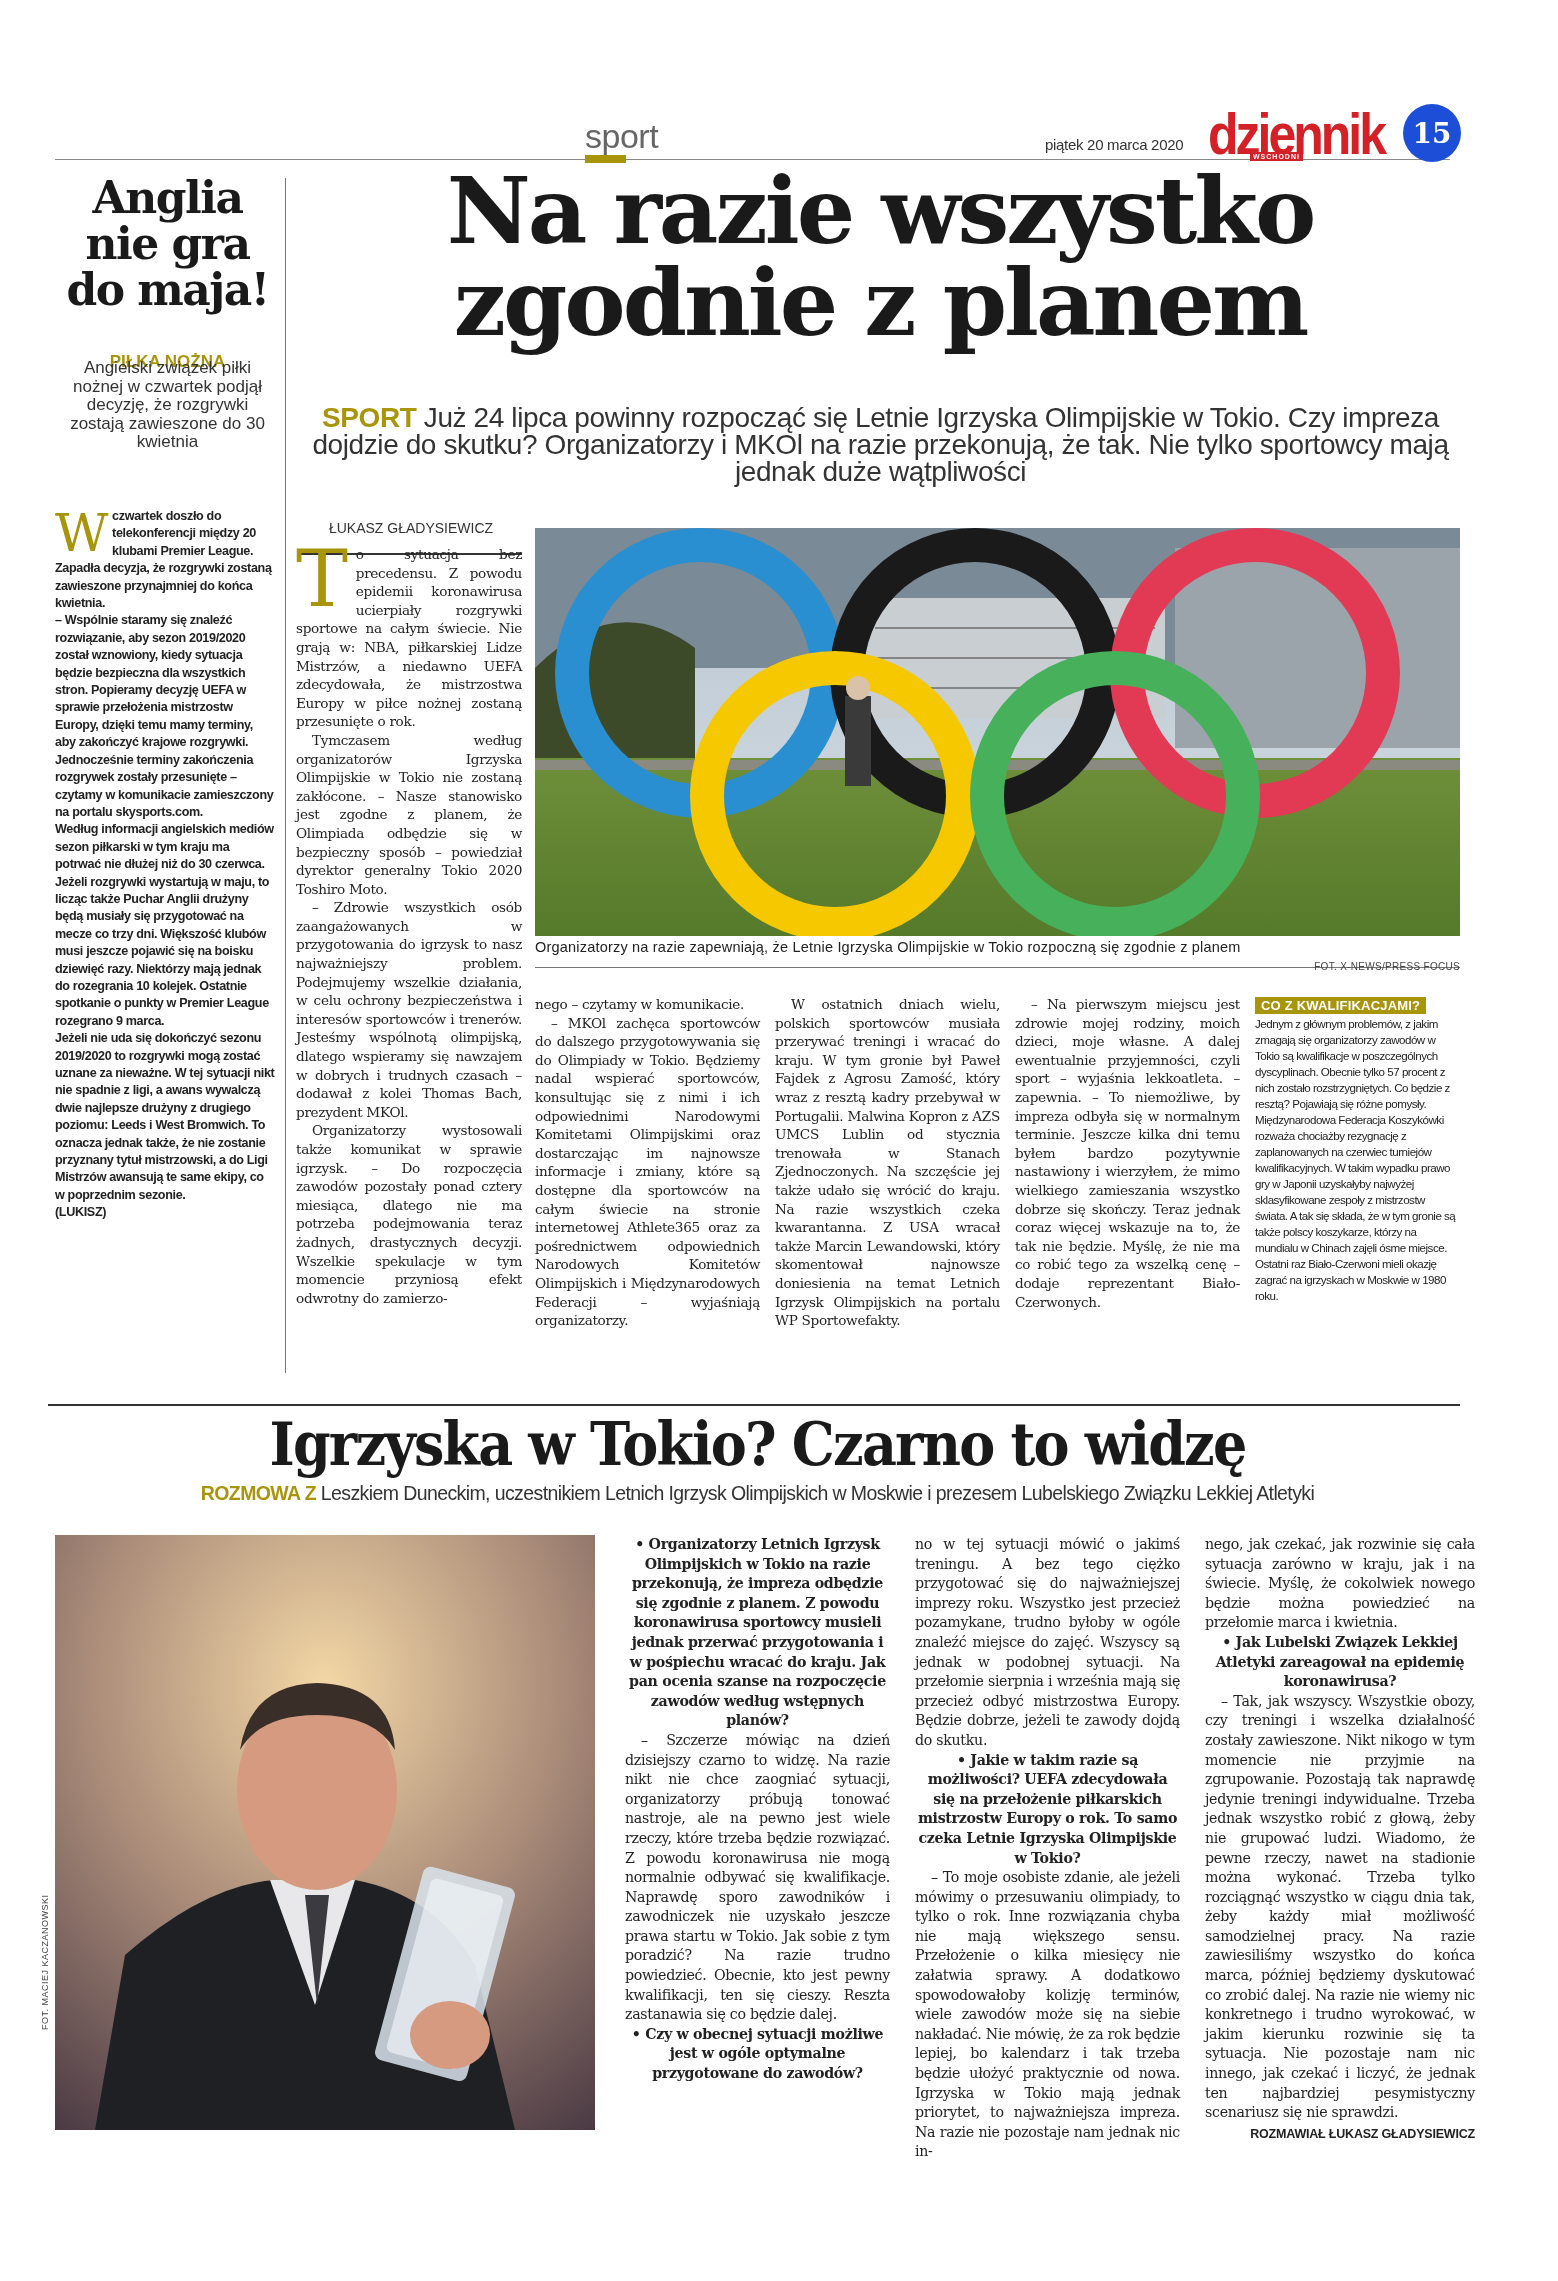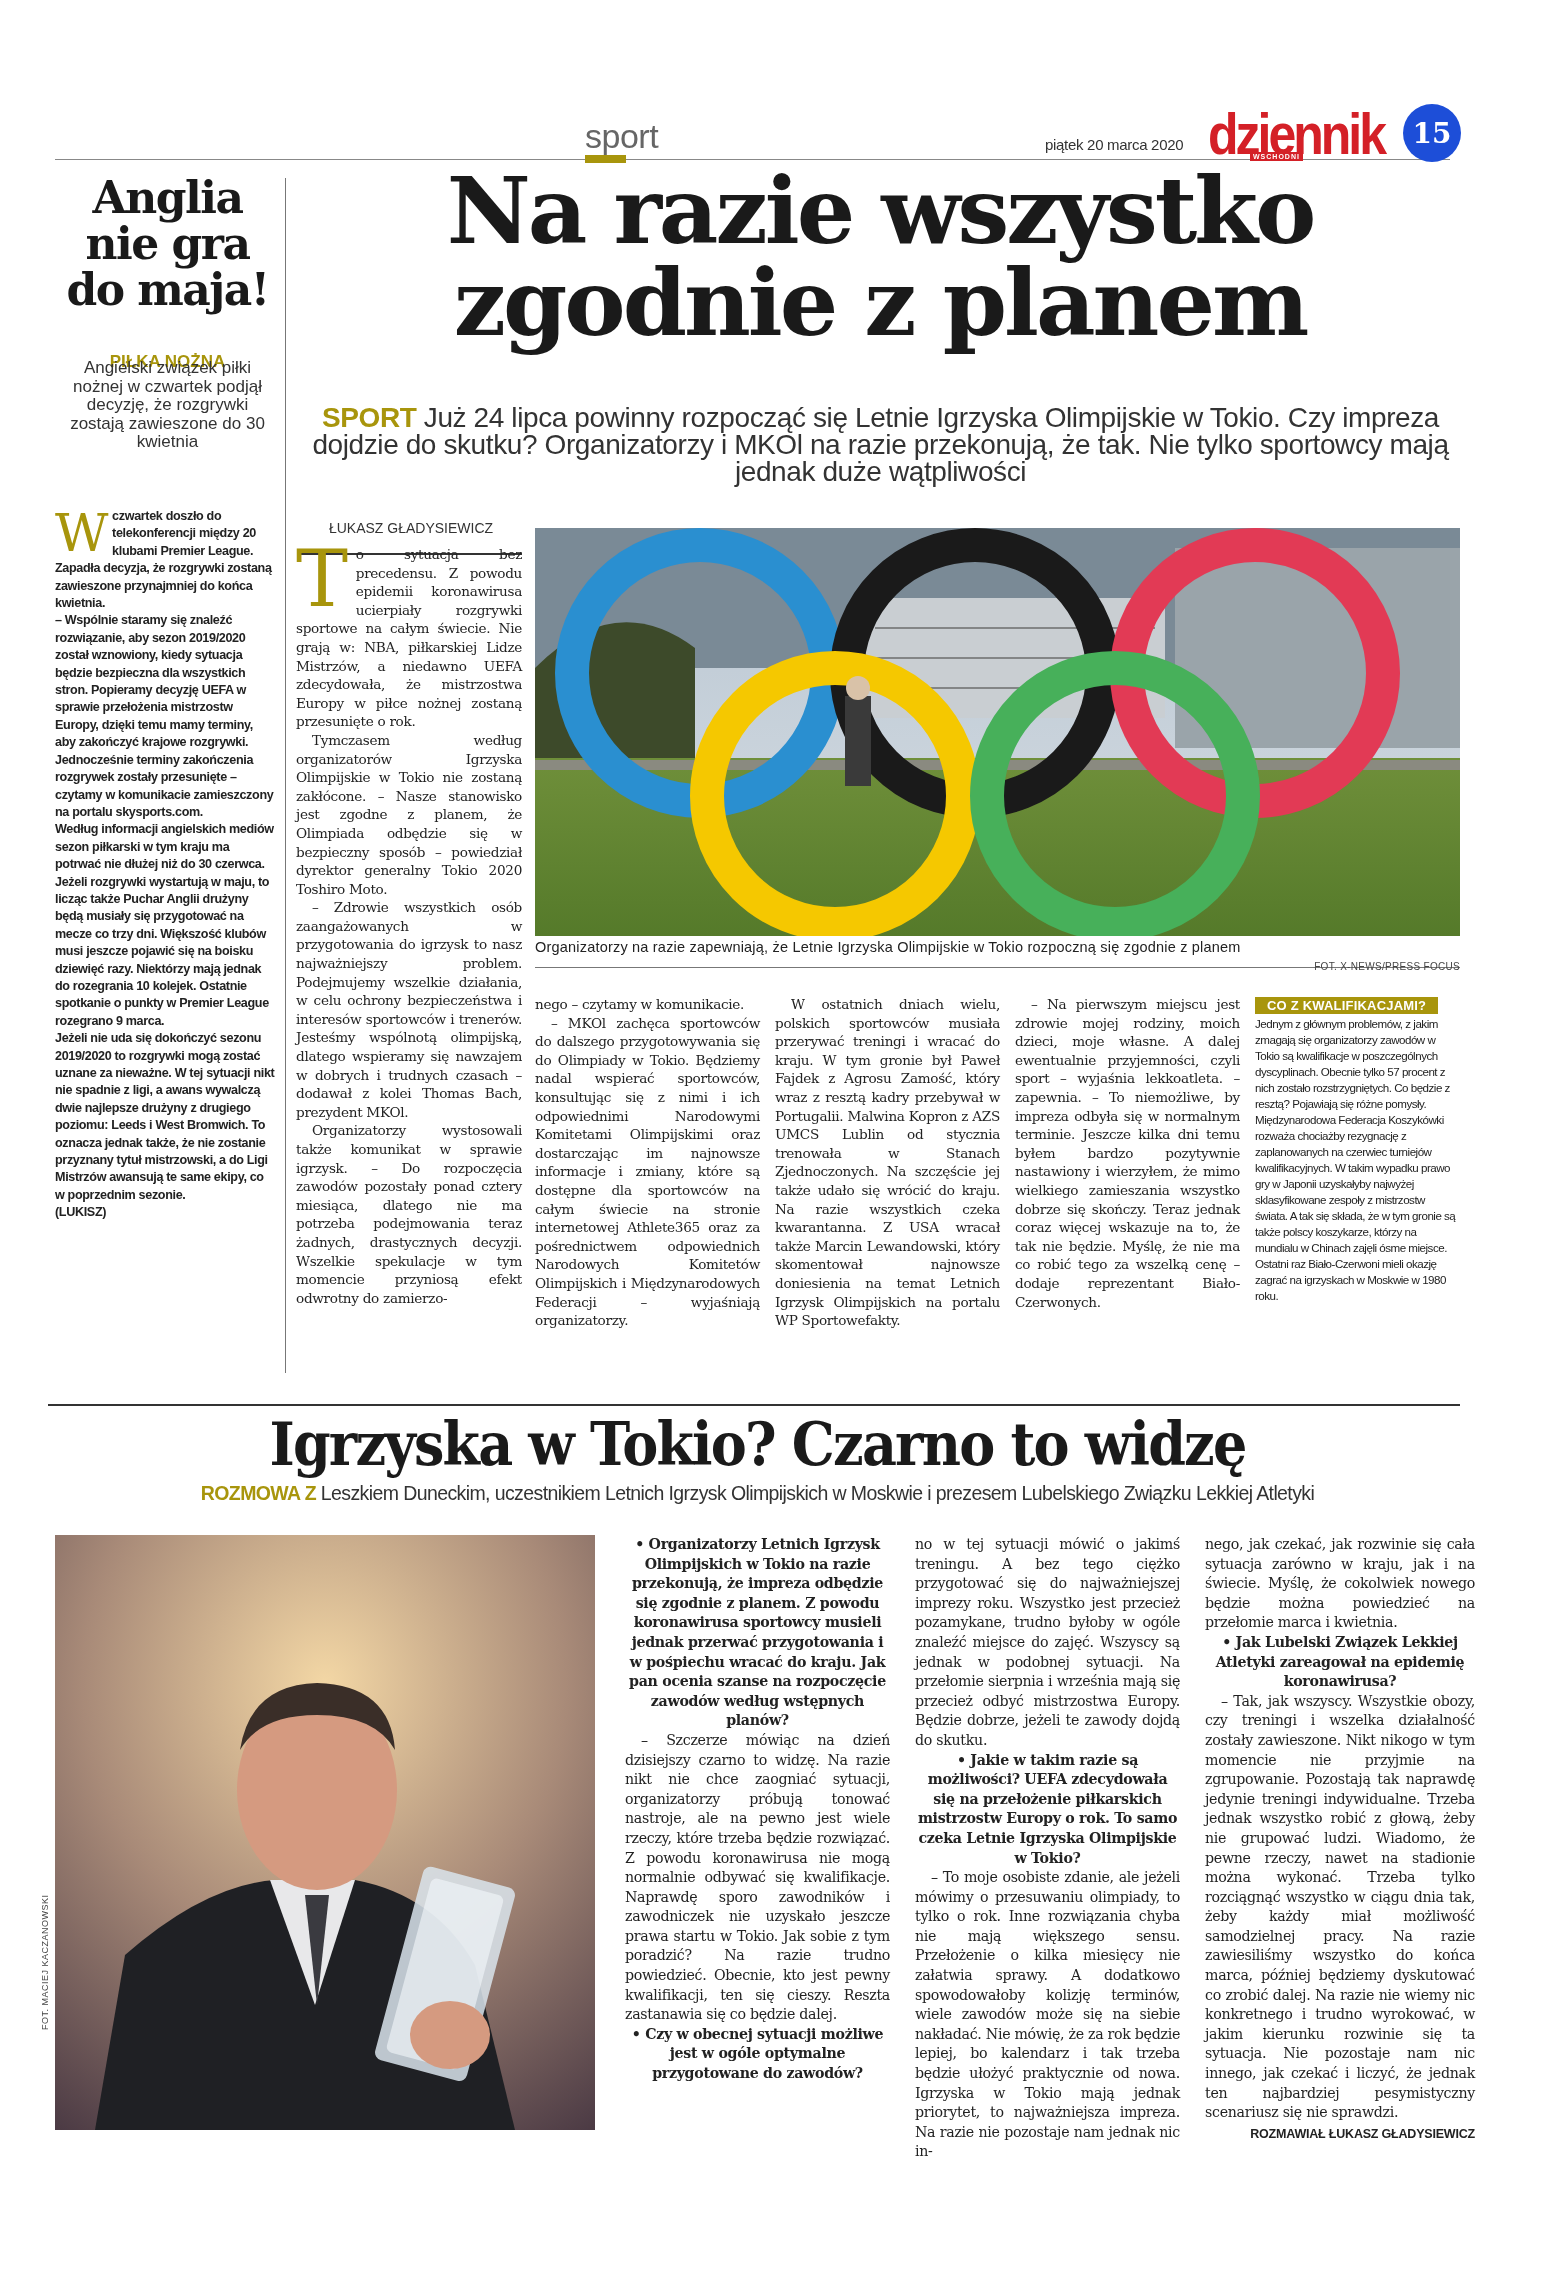--- a/index.html
+++ b/index.html
@@ -46,21 +46,21 @@
   .col3 { left: 775px; top: 995px; width: 225px; }
   .col4 { left: 1015px; top: 995px; width: 225px; }
 
   
   .photo { left: 535px; top: 528px; width: 925px; height: 408px; overflow: hidden; background: #8a9aa8; }
   .caption { left: 535px; top: 939px; width: 925px; font-family: "Liberation Sans", sans-serif; font-size: 14.5px; color: #222; border-bottom: 1px solid #777; padding-bottom: 12px; letter-spacing: 0.2px; }
   .credit { left: 1250px; top: 961px; width: 210px; text-align: right; font-family: "Liberation Sans", sans-serif; font-size: 10px; color: #444; letter-spacing: 0.3px; }
 
   
   .box { left: 1255px; top: 995px; width: 205px; }
-  .box-tag { display: inline-block; background: #a8950c; color: #fff; font-family: "Liberation Sans", sans-serif; font-weight: 900; font-size: 13px; padding: 1px 12px; letter-spacing: 0.2px; }
+  .box-tag { display: inline-block; background: #a8950c; color: #fff; font-family: "Liberation Sans", sans-serif; font-weight: 900; font-size: 13px; padding: 1px 6px; letter-spacing: 0.2px; }
   .box-body { font-family: "Liberation Sans", sans-serif; font-size: 11.6px; line-height: 16px; color: #222; letter-spacing: -0.5px; margin-top: 2px; }
 
   
   .divider { left: 48px; top: 1404px; width: 1412px; height: 2px; background: #333; }
 
   
   .int-title { left: 55px; top: 1410px; width: 1405px; text-align: center; font-family: "DejaVu Serif", serif; font-weight: bold; font-size: 60px; letter-spacing: -2px; line-height: 1.15; color: #1a1a1a; transform: scaleX(0.9); transform-origin: center; }
   .int-lead { left: 55px; top: 1482px; width: 1405px; text-align: center; font-family: "Liberation Sans", sans-serif; font-size: 19.5px; color: #333; letter-spacing: -0.6px; }
   .int-lead .kick { color: #a8950c; font-weight: bold; }
 

